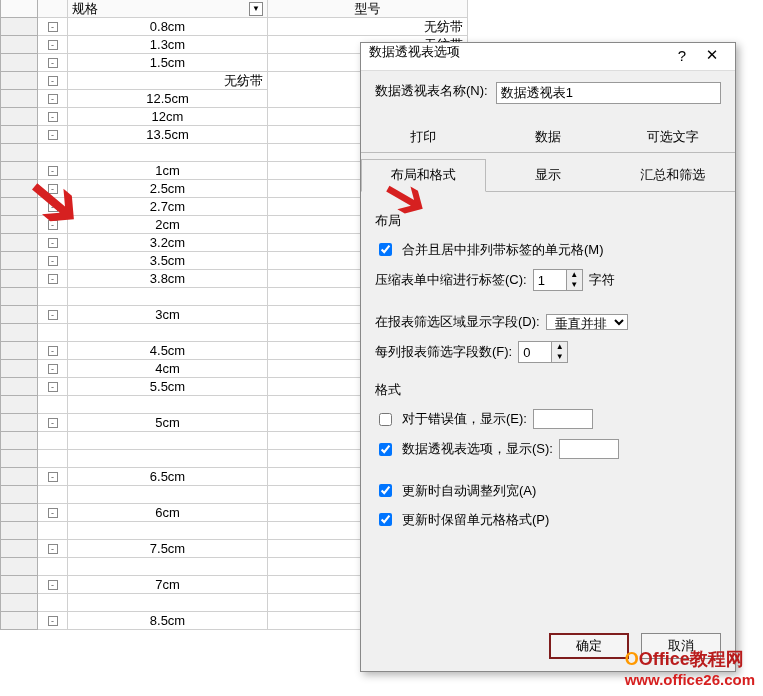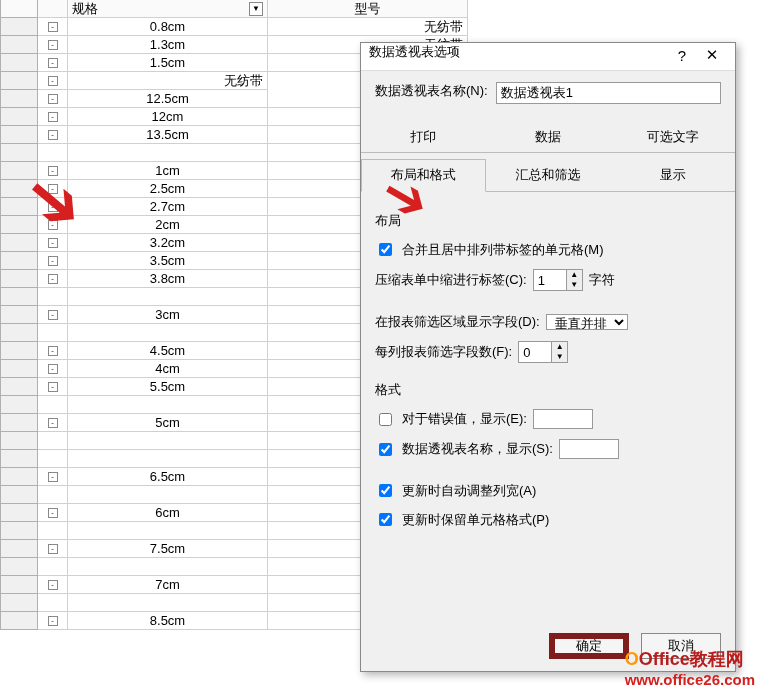--- a/index.html
+++ b/index.html
@@ -166,21 +166,21 @@
     .buttons {
       display: flex; justify-content: flex-end; gap: 12px;
       padding: 12px 14px;
     }
     .btn {
       width: 80px; height: 26px;
       border: 1px solid #888;
       background: #f5f5f5;
       display: flex; align-items: center; justify-content: center;
     }
-    .btn.primary { border: 6px solid #7f1d1d; }
+    .btn.primary { border: 2px solid #7f1d1d; }
 
     .arrow1 {
       position: absolute;
       left: 26px; top: 160px;
       font-size: 70px;
       color: #d62020;
       transform: rotate(40deg);
       pointer-events: none;
     }
     .arrow2 {
@@ -487,22 +487,22 @@
     <input type="text" value="数据透视表1" style="">
   </div>
 
   <div class="tabs">
     <div class="tab toplvl">打印</div>
     <div class="tab toplvl">数据</div>
     <div class="tab toplvl">可选文字</div>
   </div>
   <div class="tabs tabrow2">
     <div class="tab active">布局和格式</div>
+    <div class="tab">显示</div>
     <div class="tab">汇总和筛选</div>
-    <div class="tab">显示</div>
   </div>
 
   <div class="pane">
     <div class="section-label">布局</div>
 
     <div class="fld">
       <input type="checkbox" checked="" style="">
       <span>合并且居中排列带标签的单元格(M)</span>
     </div>
 
@@ -539,21 +539,21 @@
     <div class="section-label" style="margin-top:18px">格式</div>
 
     <div class="fld">
       <input type="checkbox" style="">
       <span>对于错误值，显示(E):</span>
       <span class="txtbox"></span>
     </div>
 
     <div class="fld">
       <input type="checkbox" checked="" style="">
-      <span>数据透视表名称，显示(S):</span>
+      <span>数据透视表选项，显示(S):</span>
       <span class="txtbox"></span>
     </div>
 
     <div class="fld" style="margin-top:22px">
       <input type="checkbox" checked="" style="">
       <span>更新时自动调整列宽(A)</span>
     </div>
 
     <div class="fld">
       <input type="checkbox" checked="" style="">

